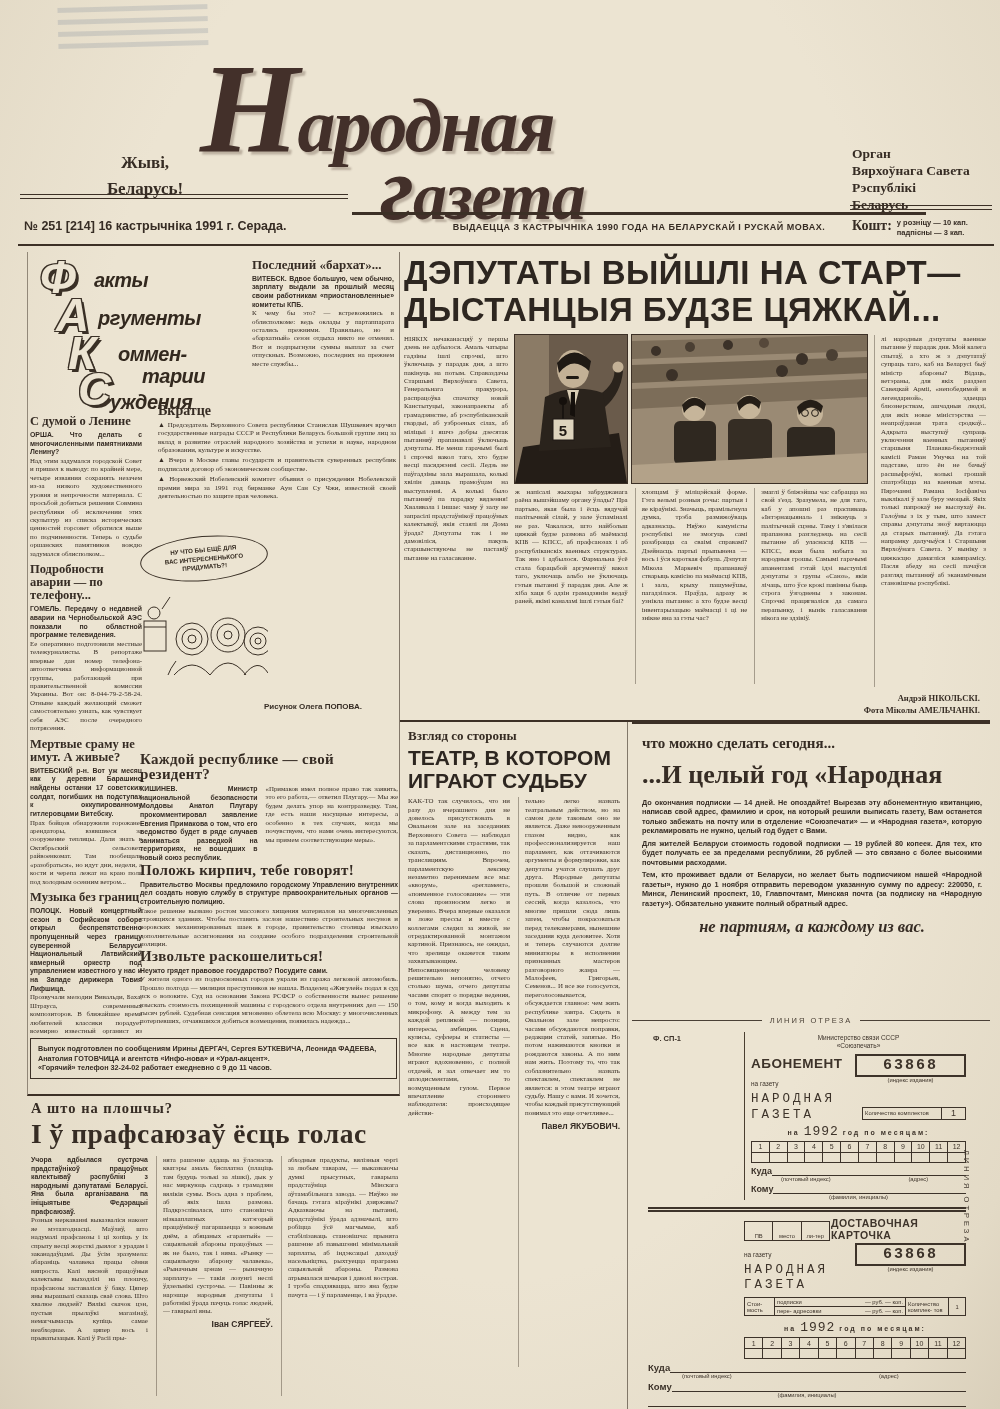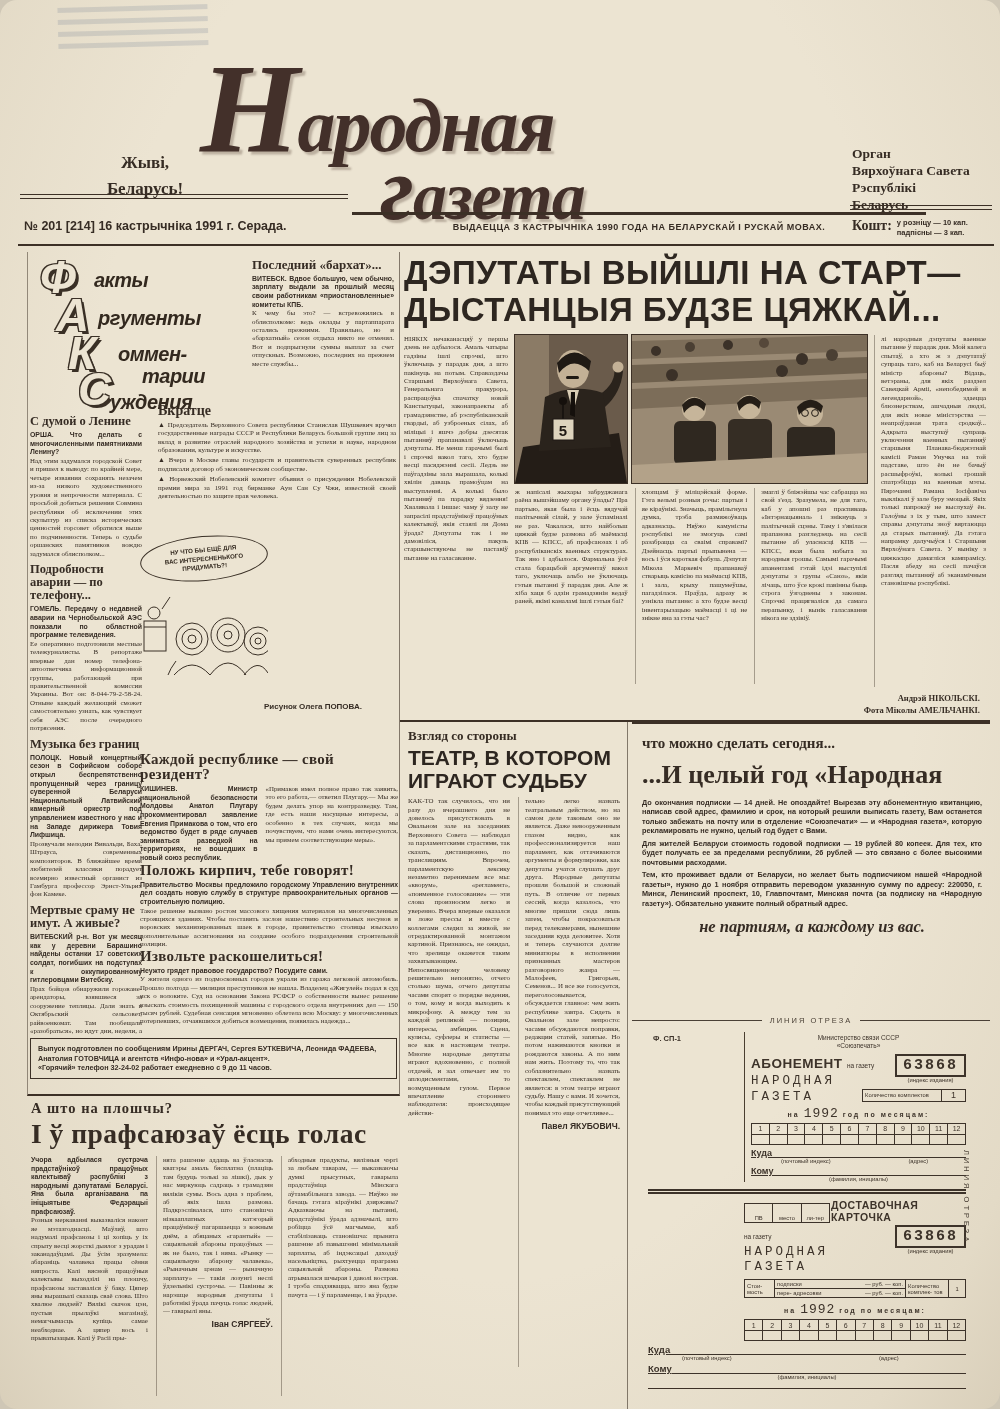--- a/index.html
+++ b/index.html
@@ -1,19 +1,19 @@
 <!DOCTYPE html>
 <html><head>
 <meta charset="utf-8">
 <style>
   * { margin:0; padding:0; box-sizing:border-box; }
   html,body { background:#cfc7b6; }
   #page { position:relative; width:1000px; height:1409px; margin:0 auto; overflow:hidden;
     background:radial-gradient(ellipse at 50% 40%, #ece4d2 60%, #e3dac6 88%, #d9cfba 100%);
-    font-family:"Liberation Serif", serif; color:#362c24;border-radius:17px; }
+    font-family:"Liberation Serif", serif; color:#362c24; }
   .abs { position:absolute; }
 
   
   .stamp { left:58px; top:6px; width:150px; height:46px; opacity:.5; filter:blur(.7px); transform:rotate(-1.5deg);
     background:repeating-linear-gradient(180deg, rgba(85,105,135,.35) 0 5px, transparent 5px 12px); }
   .slogan { left:78px; top:150px; width:134px; text-align:center; font-weight:bold; font-size:17px; line-height:1.5; }
   .logo { left:200px; top:28px; width:612px; height:172px; color:#43302a; font-style:italic; font-weight:bold;
     text-shadow:3px 3px 2px rgba(62,40,30,.28); }
   .lg1 { display:block; font-size:76px; line-height:1.25; letter-spacing:-2px; }
   .lg1::first-letter { font-size:128px; }
@@ -107,35 +107,35 @@
   #vcut { left:962px; top:1150px; writing-mode:vertical-rl; font:7.5px "Liberation Sans",sans-serif;
     letter-spacing:3px; color:#4a4036; }
   #coupon { left:648px; top:1032px; width:318px; color:#3d332a; font-family:"Liberation Sans",sans-serif; }
   .cp-top { position:relative; margin-left:96px; border-left:1px solid #4a3e30; padding:2px 0 0 6px; }
   .fsp { position:absolute; left:-92px; top:2px; font-weight:bold; font-size:7.5px; }
   .ministry { text-align:center; font-size:6.5px; line-height:1.3; }
   .ab-row { display:flex; align-items:flex-start; gap:4px; margin-top:3px; }
   .ab-word { font-weight:bold; font-size:13.5px; letter-spacing:.5px; }
   .ng { font-size:6.5px; margin-top:4px; }
   .idx-wrap { margin-left:auto; text-align:center; }
-  .idx-box { border:2px solid #3d332a; padding:1px 6px; font:bold 15px "Liberation Mono",monospace; letter-spacing:2px;text-align:right; }
+  .idx-box { border:2px solid #3d332a; padding:1px 26px; font:bold 15px "Liberation Mono",monospace; letter-spacing:2px;text-align:right; }
   .idx-cap { font-size:5.8px; }
   .papername { font-family:"Liberation Mono",monospace; font-size:12.5px; letter-spacing:3px; line-height:1.25; margin-top:2px; }
   .qty { display:flex; margin-left:auto; width:104px; border:1.5px solid #3d332a; margin-top:-16px; }
   .qty .ql { font-size:5.8px; padding:2px; line-height:1.15; flex:1; }
   .qty .qv { border-left:1.5px solid #3d332a; width:24px; display:flex; align-items:center; justify-content:center; font-size:9px; }
   .yline { text-align:center; font-weight:bold; font-size:7px; letter-spacing:2px; margin-top:4px; }
   .yline .yr { font:13px "Liberation Mono",monospace; letter-spacing:1px; }
   .mgrid { display:flex; border:1px solid #3d332a; border-bottom:none; margin-top:2px; }
   .mgrid span { flex:1; text-align:center; font-size:7px; padding:1.5px 0; border-right:1px solid #3d332a; }
   .mgrid span:last-child { border-right:none; }
   .mfill { display:flex; border:1px solid #3d332a; height:11px; margin-bottom:3px; }
   .mfill span { flex:1; border-right:1px solid #3d332a; }
   .mfill span:last-child { border-right:none; }
-  .addr-line { display:flex; align-items:flex-end; gap:0; font-weight:bold; font-size:9px; margin-top:2px;text-decoration:underline; }
+  .addr-line { display:flex; align-items:flex-end; gap:0; font-weight:bold; font-size:9px; margin-top:2px; }
   .ul { border-bottom:1px solid #3d332a; height:10px; }
   .cap { font-size:5.8px; font-weight:normal; text-align:center; }
   .dbl { border-top:2px solid #3d332a; border-bottom:2px solid #3d332a; height:5px; margin:7px 0 5px; }
   .card-head { display:flex; align-items:flex-end; gap:1px; }
   .pvt { display:flex; border:1.5px solid #3d332a; width:96px; height:20px; }
   .pvt span { flex:1; border-right:1px solid #3d332a; font-size:5.8px; display:flex; align-items:flex-end; justify-content:center; padding-bottom:1px; }
   .pvt span:last-child { border-right:none; }
   .card-title { font-weight:bold; font-size:10.5px; letter-spacing:.5px; margin-left:auto; }
   .ctable { display:flex; border:1.5px solid #3d332a; margin-top:3px; font-size:5.8px; }
   .ctable .cc { border-right:1px solid #3d332a; padding:1px 2px; display:flex; align-items:center; }
@@ -172,21 +172,21 @@
   <div class="abs organ">
     <span>Орган</span><br>
     <span>Вярхоўнага Савета</span><br>
     <span>Рэспублікі</span><br>
     <span>Беларусь</span>
   </div>
   <div class="abs mr1"></div>
   <div class="abs mr2"></div>
   <div class="abs mr3"></div>
   <div class="abs mr4"></div>
-  <div class="abs issue">№ 201 [214] 16 кастрычніка 1991 г. Серада.</div>
+  <div class="abs issue">№ 251 [214] 16 кастрычніка 1991 г. Серада.</div>
   <div class="abs pub">ВЫДАЕЦЦА З КАСТРЫЧНІКА 1990 ГОДА НА БЕЛАРУСКАЙ І РУСКАЙ МОВАХ.</div>
   <div class="abs price">
     <b>Кошт:</b>
     <span class="pl">
       <span>у розніцу — 10 кап.</span><br>
       <span>падпісны — 3 кап.</span>
     </span>
   </div>
 
   <section class="abs" id="faks">
@@ -220,28 +220,28 @@
         <div class="stitle">С думой о Ленине</div>
         <span class="lead">ОРША. Что делать с многочисленными памятниками Ленину?</span>
         <div class="t">Над этим задумался городской Совет и пришел к выводу: по крайней мере, четыре изваяния сохранять незачем из-за низкого художественного уровня и непрочности материала. С просьбой добиться решения Совмина республики об исключении этих скульптур из списка исторических ценностей горсовет обратился выше по подчиненности. Теперь о судьбе оршанских памятников вождю задумался облисполком...</div>
       </div>
       <div class="story">
         <div class="stitle">Подробности аварии — по телефону...</div>
         <span class="lead">ГОМЕЛЬ. Передачу о недавней аварии на Чернобыльской АЭС показали по областной программе телевидения.</span>
         <div class="t">Ее оперативно подготовили местные тележурналисты. В репортаже впервые дан номер телефона-автоответчика информационной группы, работающей при правительственной комиссии Украины. Вот он: 8-044-79-2-58-24. Отныне каждый желающий сможет самостоятельно узнать, как чувствует себя АЭС после очередного потрясения.</div>
       </div>
       <div class="story">
+        <div class="stitle">Мертвые сраму не имут. А живые?</div>
+        <span class="lead">ВИТЕБСКИЙ р-н. Вот уж месяц как у деревни Барашино найдены останки 17 советских солдат, погибших на подступах к оккупированному гитлеровцами Витебску.</span>
+        <div class="t">Прах бойцов обнаружили горожане-арендаторы, взявшиеся за сооружение теплицы. Дали знать в Октябрьский сельсовет, райвоенкомат. Там пообещали «разобраться», но идут дни, недели, а кости и черепа лежат на краю поля под холодным осенним ветром...</div>
+      </div>
+      <div class="story">
         <div class="stitle">Музыка без границ</div>
         <span class="lead">ПОЛОЦК. Новый концертный сезон в Софийском соборе открыл беспрепятственно пропущенный через границу суверенной Беларуси Национальный Латвийский камерный оркестр под управлением известного у нас и на Западе дирижера Товия Лифшица.</span>
         <div class="t">Прозвучали мелодии Вивальди, Баха, Штрауса, современных композиторов. В ближайшее время любителей классики порадует всемирно известный органист из Гамбурга профессор Эрнст-Ульрих фон Камеке.</div>
-      </div>
-      <div class="story">
-        <div class="stitle">Мертвые сраму не имут. А живые?</div>
-        <span class="lead">ВИТЕБСКИЙ р-н. Вот уж месяц как у деревни Барашино найдены останки 17 советских солдат, погибших на подступах к оккупированному гитлеровцами Витебску.</span>
-        <div class="t">Прах бойцов обнаружили горожане-арендаторы, взявшиеся за сооружение теплицы. Дали знать в Октябрьский сельсовет, райвоенкомат. Там пообещали «разобраться», но идут дни, недели, а кости и черепа лежат на краю поля под холодным осенним ветром...</div>
       </div>
     </div>
 
     <div class="abs cartoon">
       <div class="bubble">
         <span>НУ ЧТО БЫ ЕЩЁ ДЛЯ</span>
         <span>ВАС ИНТЕРЕСНЕНЬКОГО</span>
         <span>ПРИДУМАТЬ?!</span>
       </div>
       <svg class="cart-svg" width="128" height="92" viewBox="0 0 128 92">

